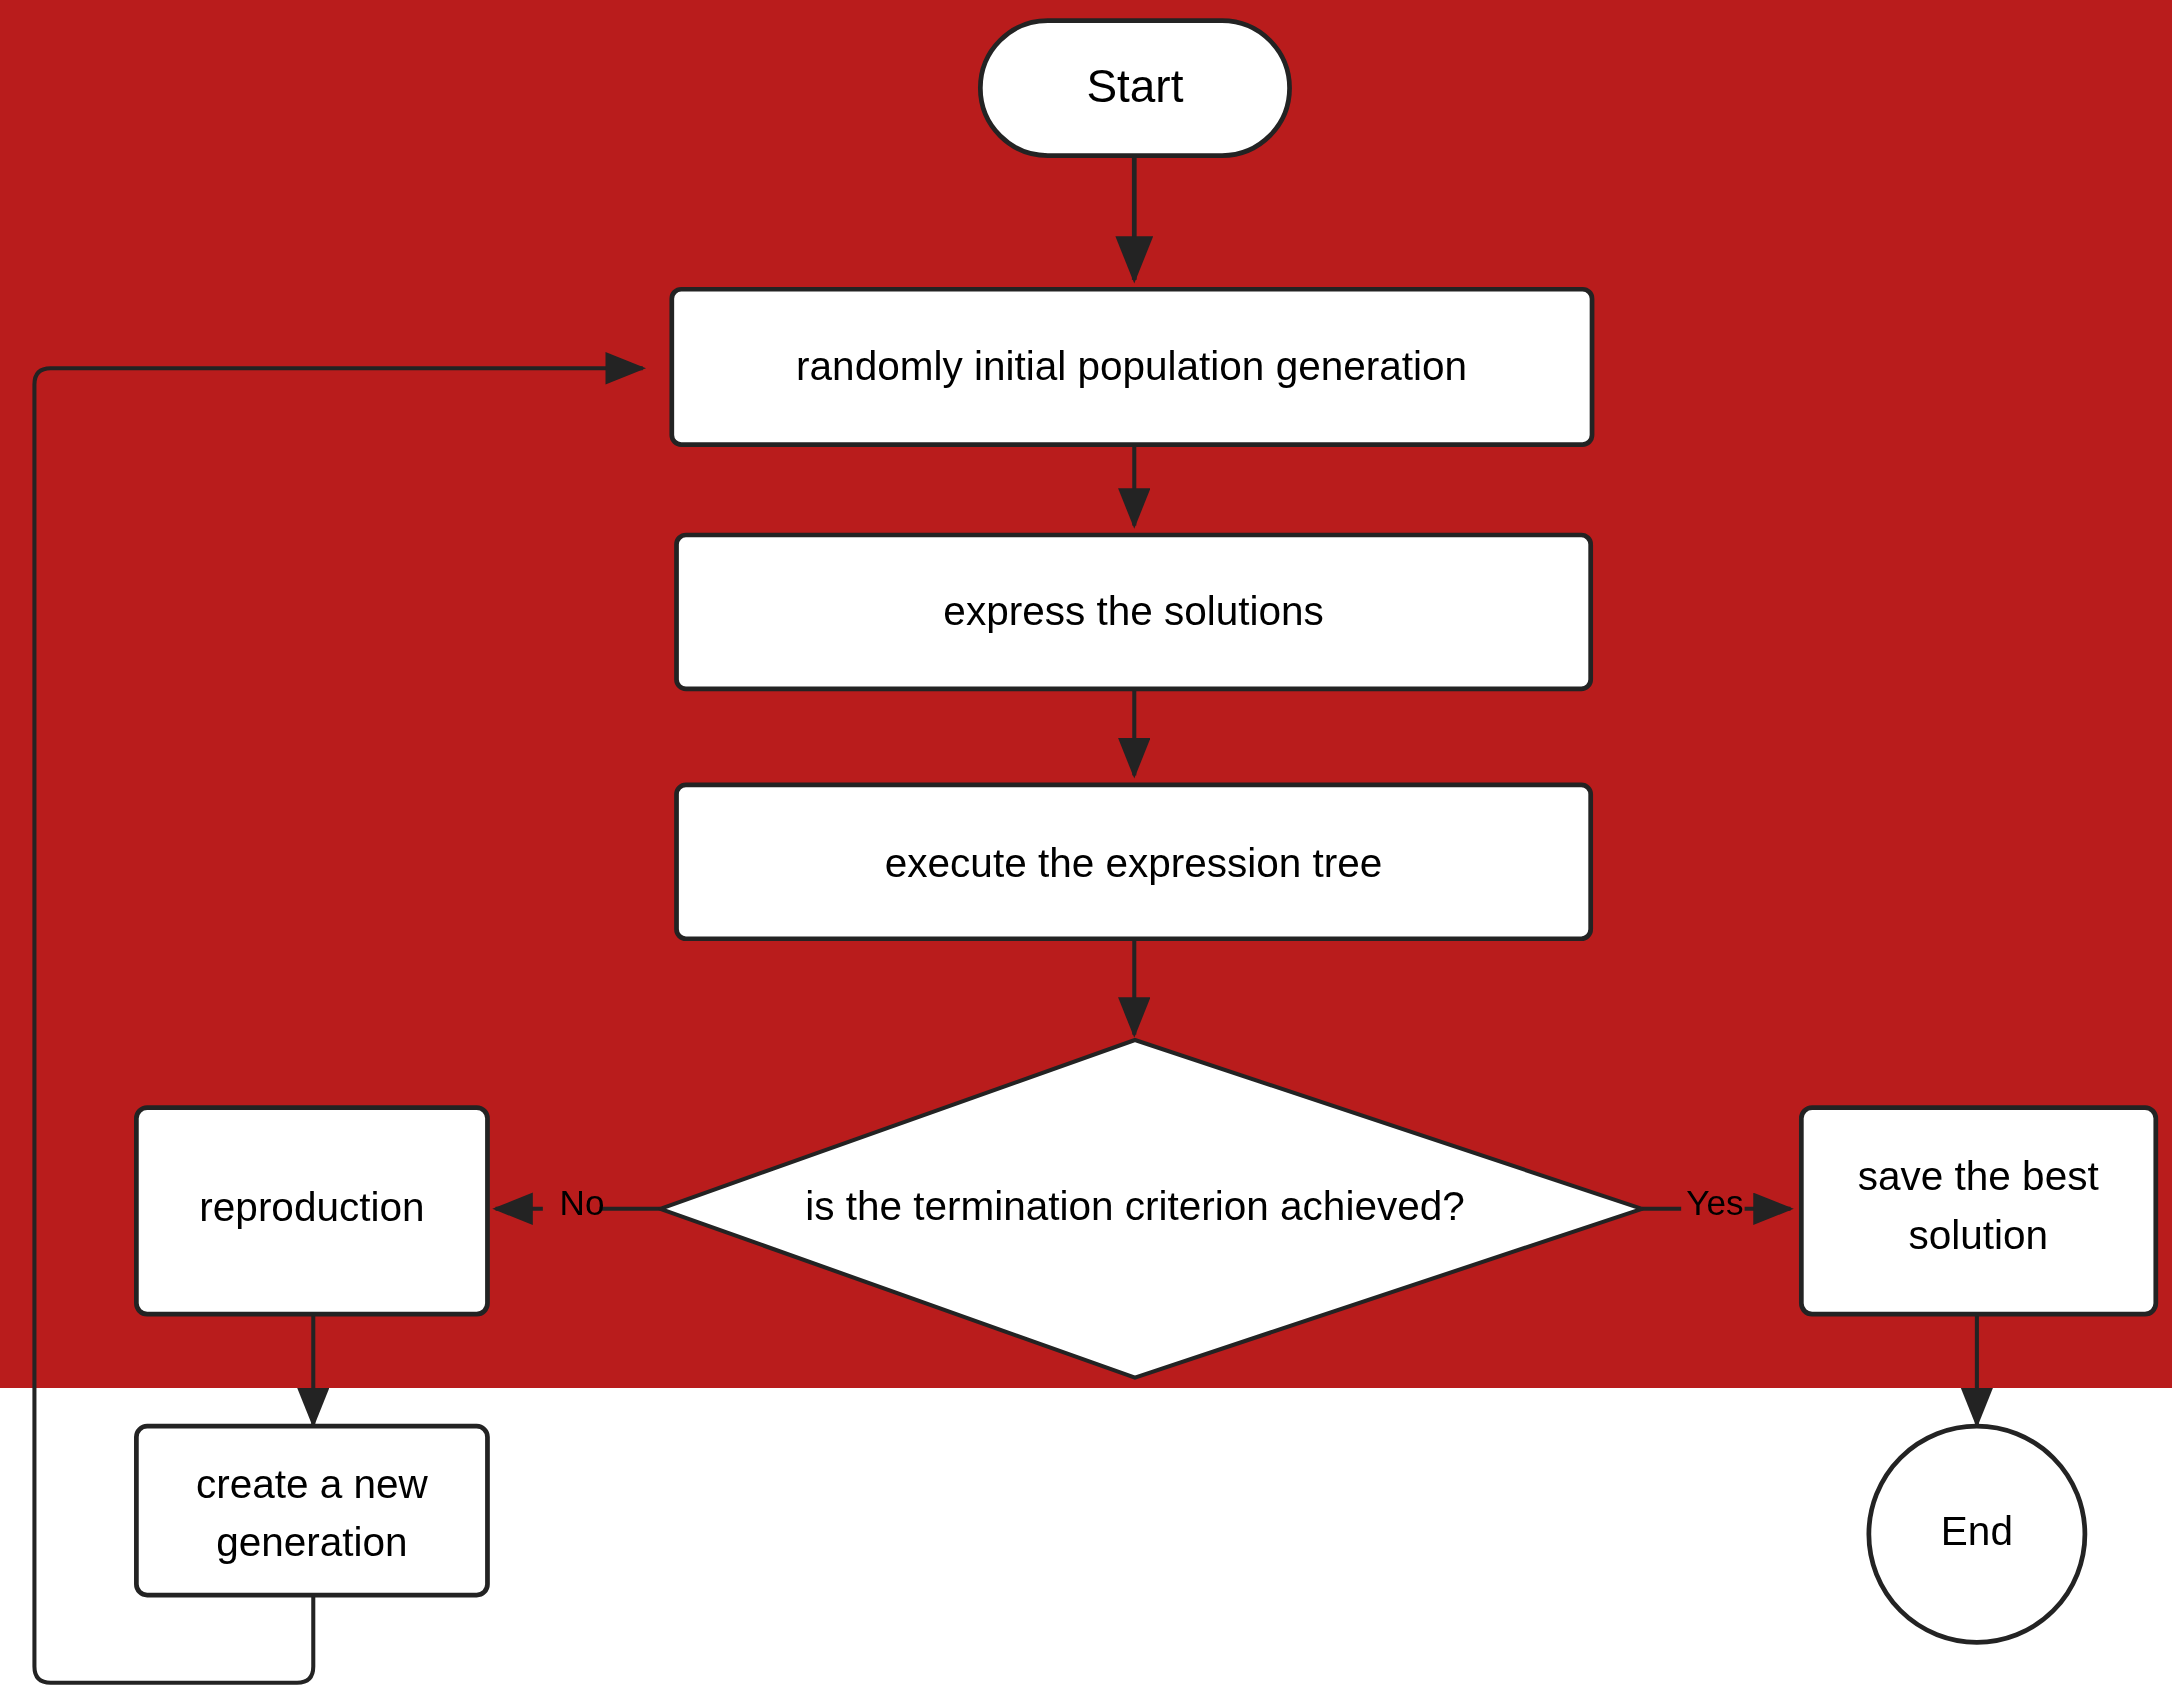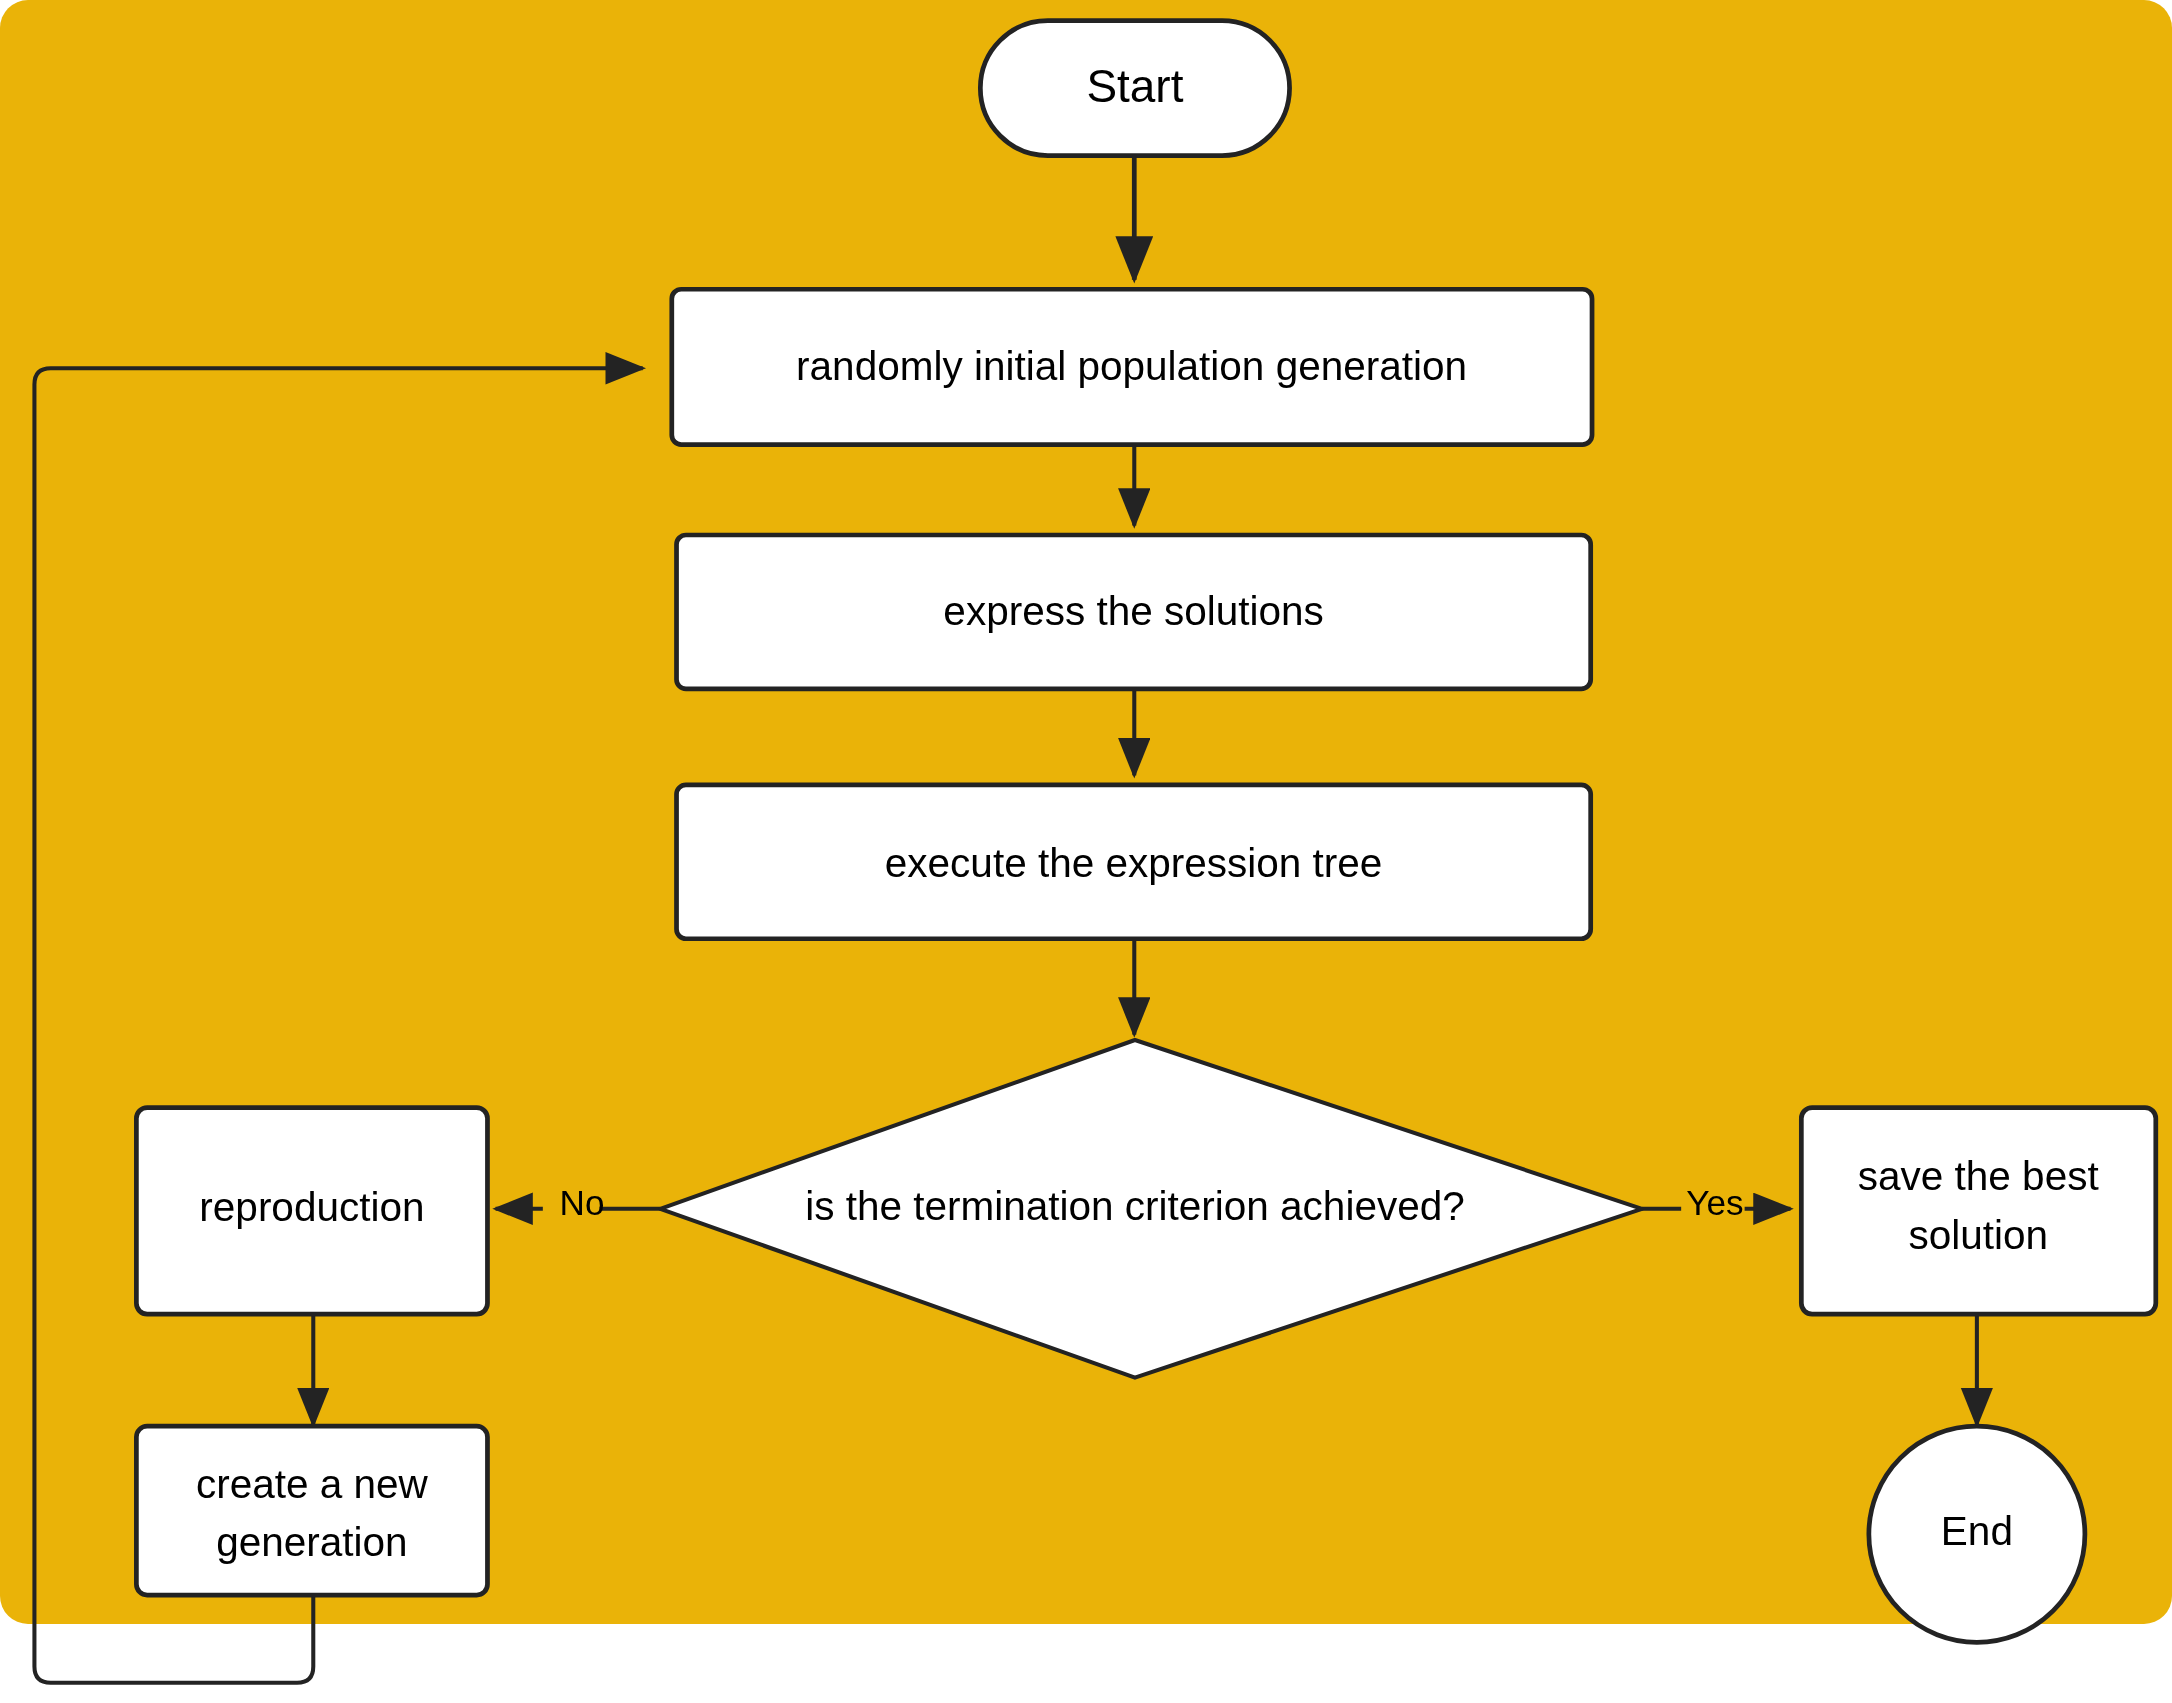--- a/index.html
+++ b/index.html
@@ -10,23 +10,22 @@
   }
   body {
     width: 2172px;
     height: 1704px;
     overflow: hidden;
     font-family: "Liberation Sans", sans-serif;
   }
   #flow-root {
     position: relative;
     width: 2172px;
-    height: 1624px;
-    background: #eab308;
-    border-radius: 28px;
+    height: 1388px;
+    background: #b91c1c;
   }
   svg#flow-svg {
     display: block;
     width: 2172px;
     height: 1704px;
   }
   .node-shape {
     fill: #ffffff;
     stroke: #232323;
     stroke-width: 7;

